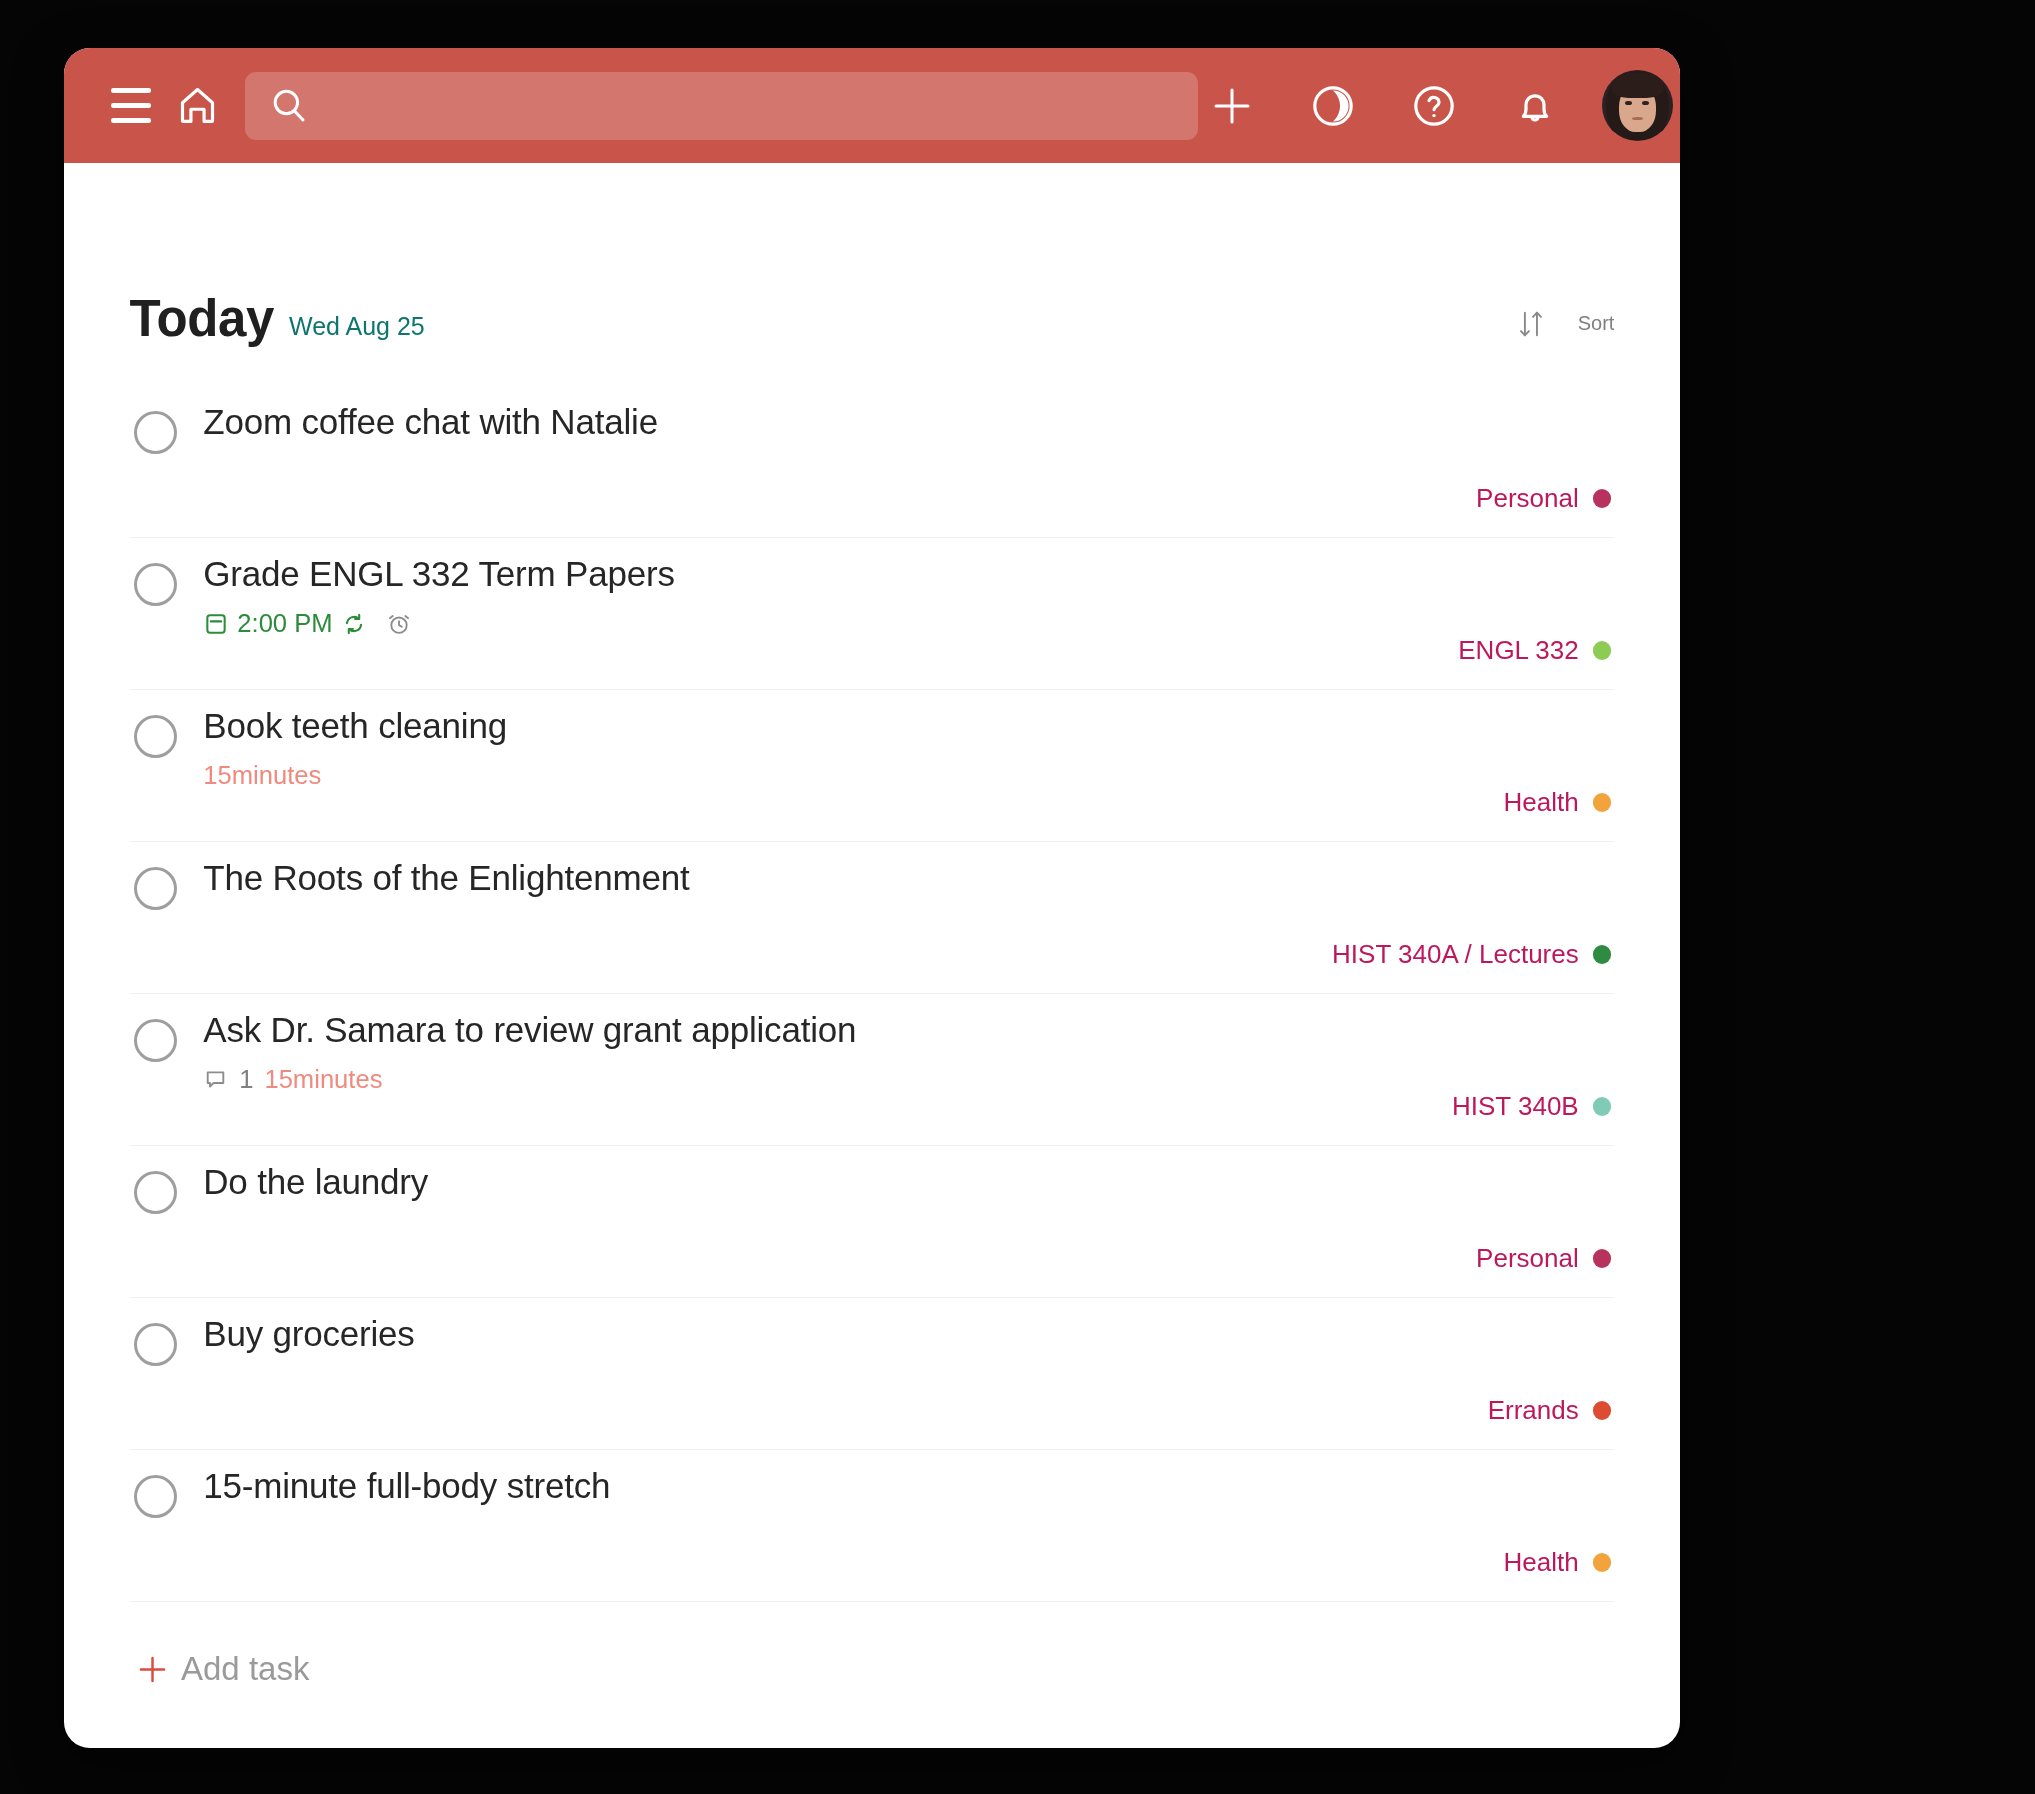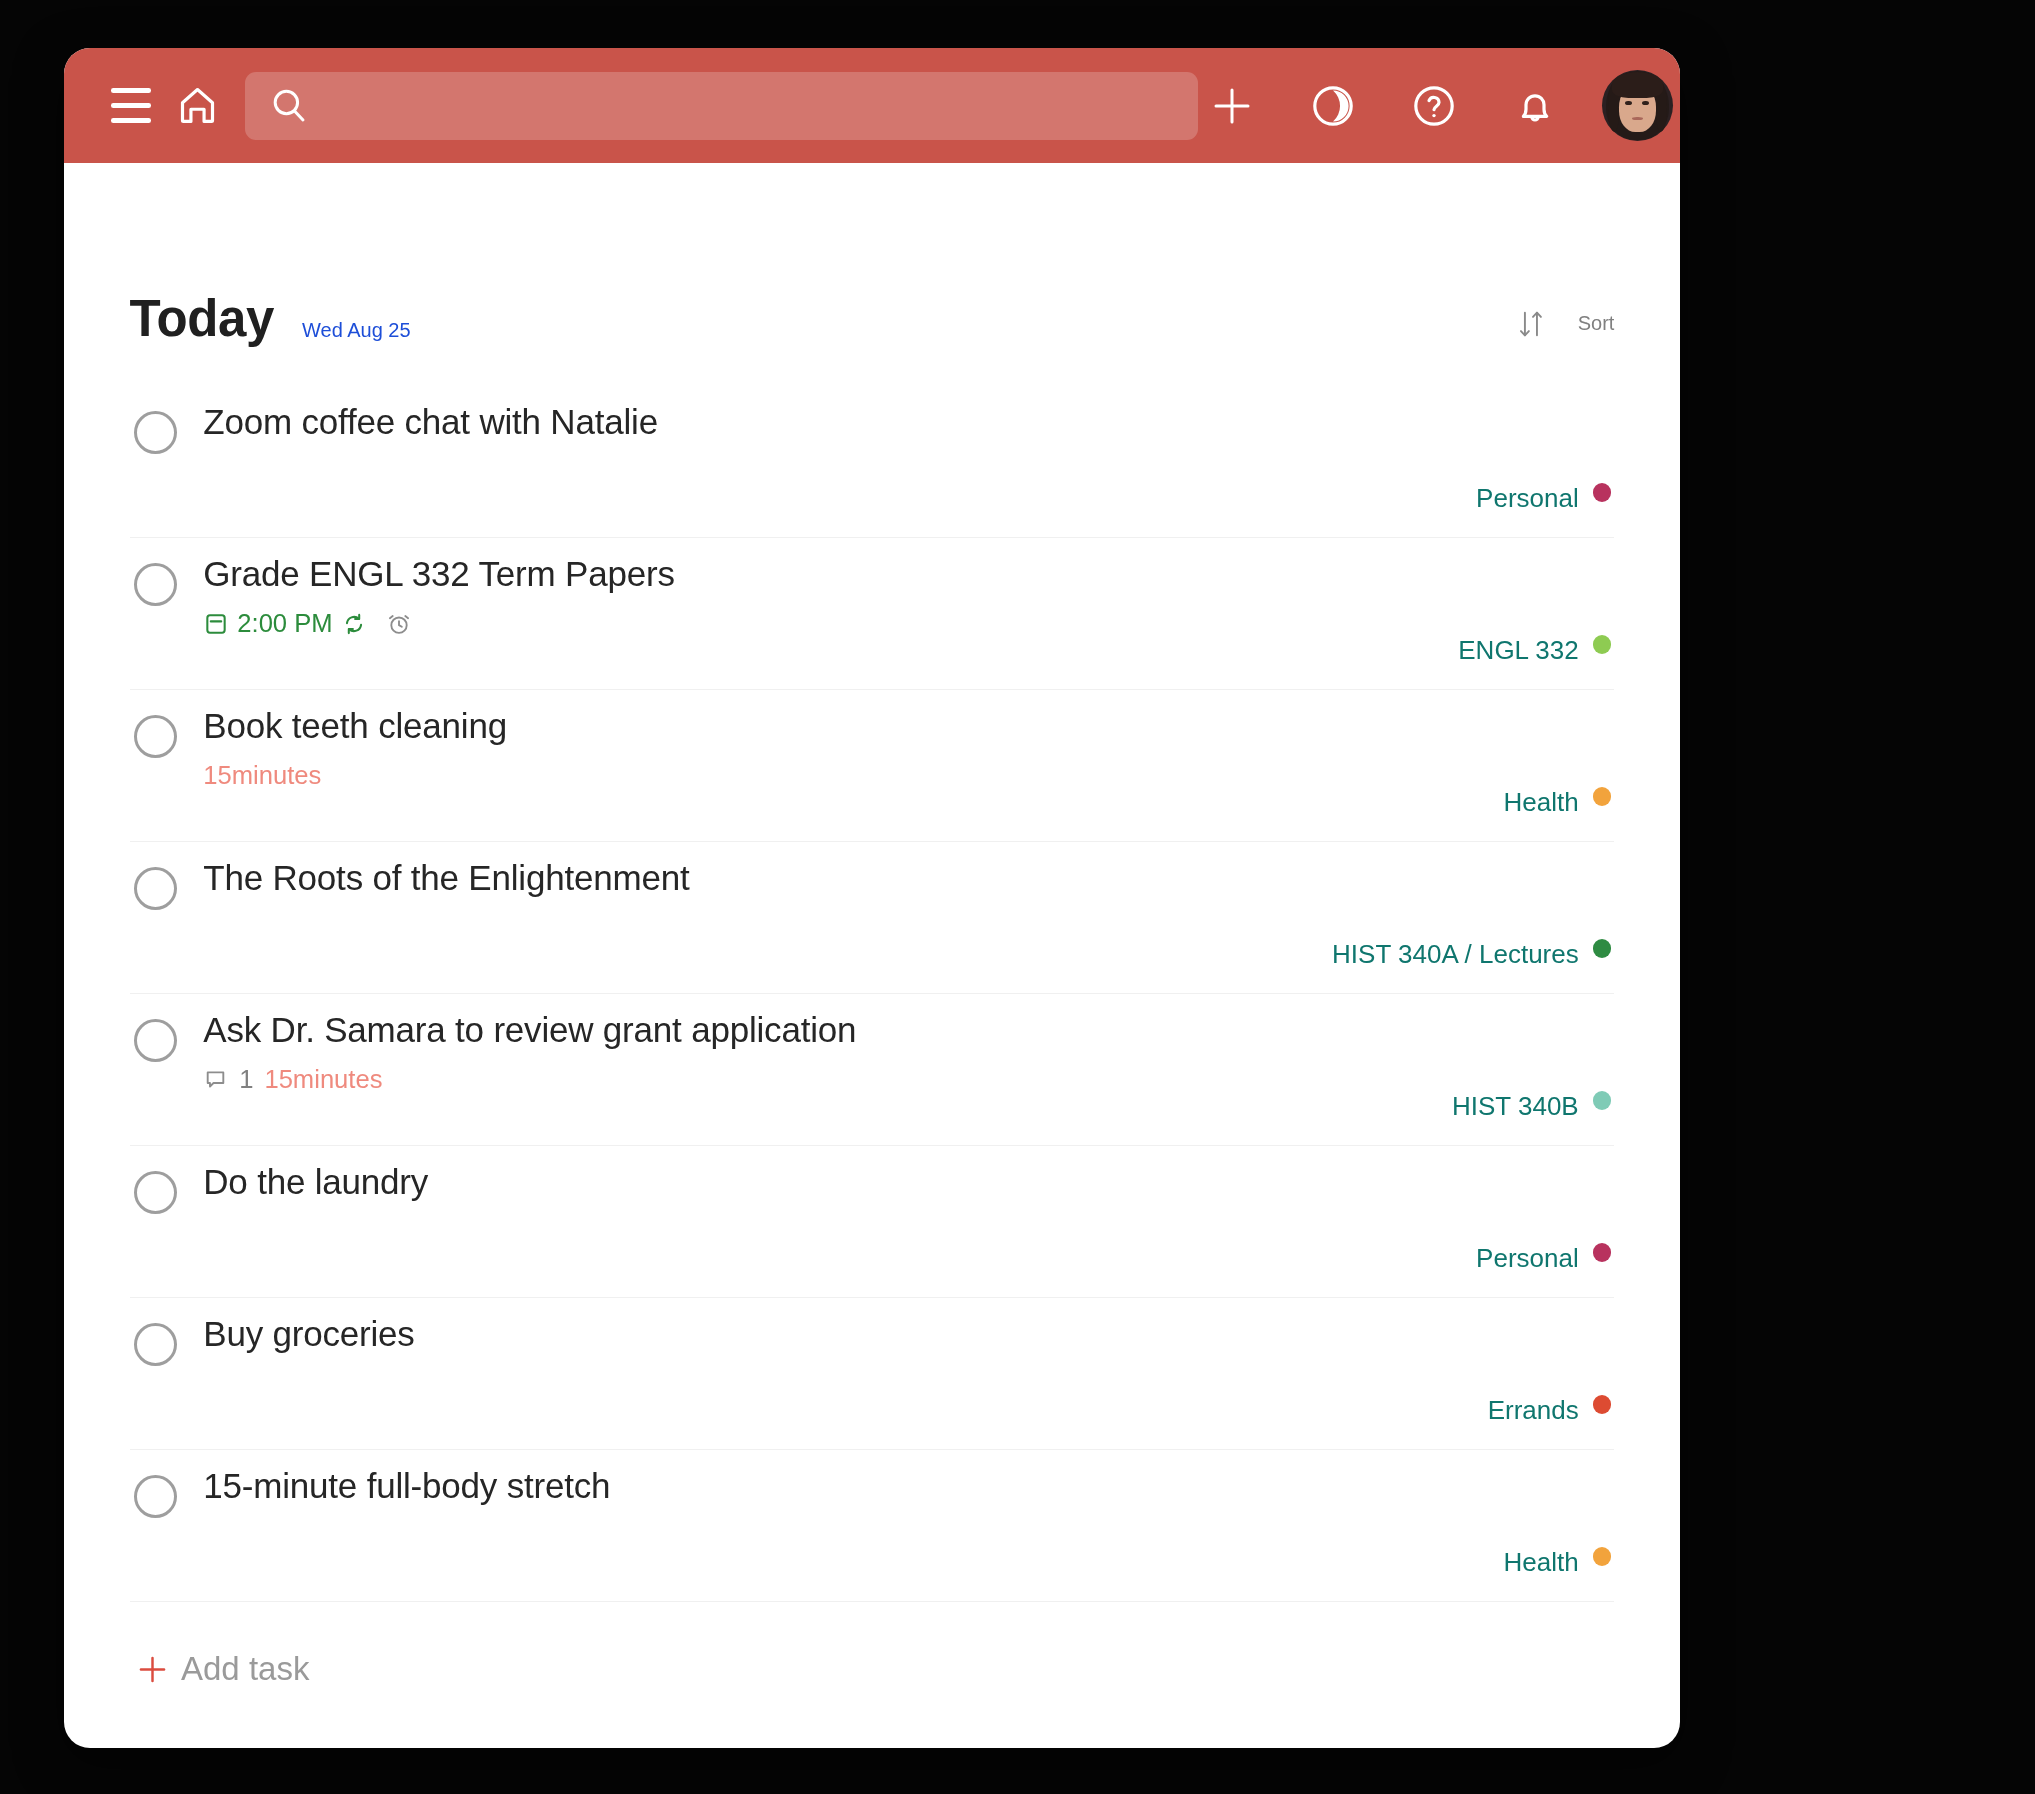--- a/index.html
+++ b/index.html
@@ -117,23 +117,23 @@
     padding: 130px 18.6px 0 18.6px;
   }
   #page-title {
     font-size: 51px;
     font-weight: bold;
     color: #202020;
     letter-spacing: -0.4px;
     line-height: 1;
   }
   #page-subtitle {
-    font-size: 20px;
-    color: #1d4ed8;
-    margin-left: 28px;
+    font-size: 25px;
+    color: #0f766e;
+    margin-left: 15px;
     line-height: 1.1;
     position: relative;
     top: -3.1px;
   }
   #sort-button {
     margin-left: auto;
     display: flex;
     align-items: center;
     gap: 29px;
     color: #808080;
@@ -186,23 +186,24 @@
   }
   .meta-due { color: #2c8c3c; display: flex; align-items: center; gap: 6.2px; }
   .meta-duration { color: #ef8a7e; }
   .meta-count { color: #808080; font-size: 25.6px; margin-left: 3.1px; }
 
   .task-project {
     position: absolute;
     right: 3.1px;
     bottom: 23px;
     display: flex;
+    align-items: center;
     gap: 14px;
     font-size: 26px;
-    color: #0f766e;
+    color: #be185d;
     white-space: nowrap;
   }
   .proj-dot { width: 18.6px; height: 18.6px; border-radius: 50%; flex: 0 0 auto; }
 
   
   #add-task-row {
     display: flex;
     align-items: center;
     gap: 10px;
     padding: 48px 18.6px 0 23px;

